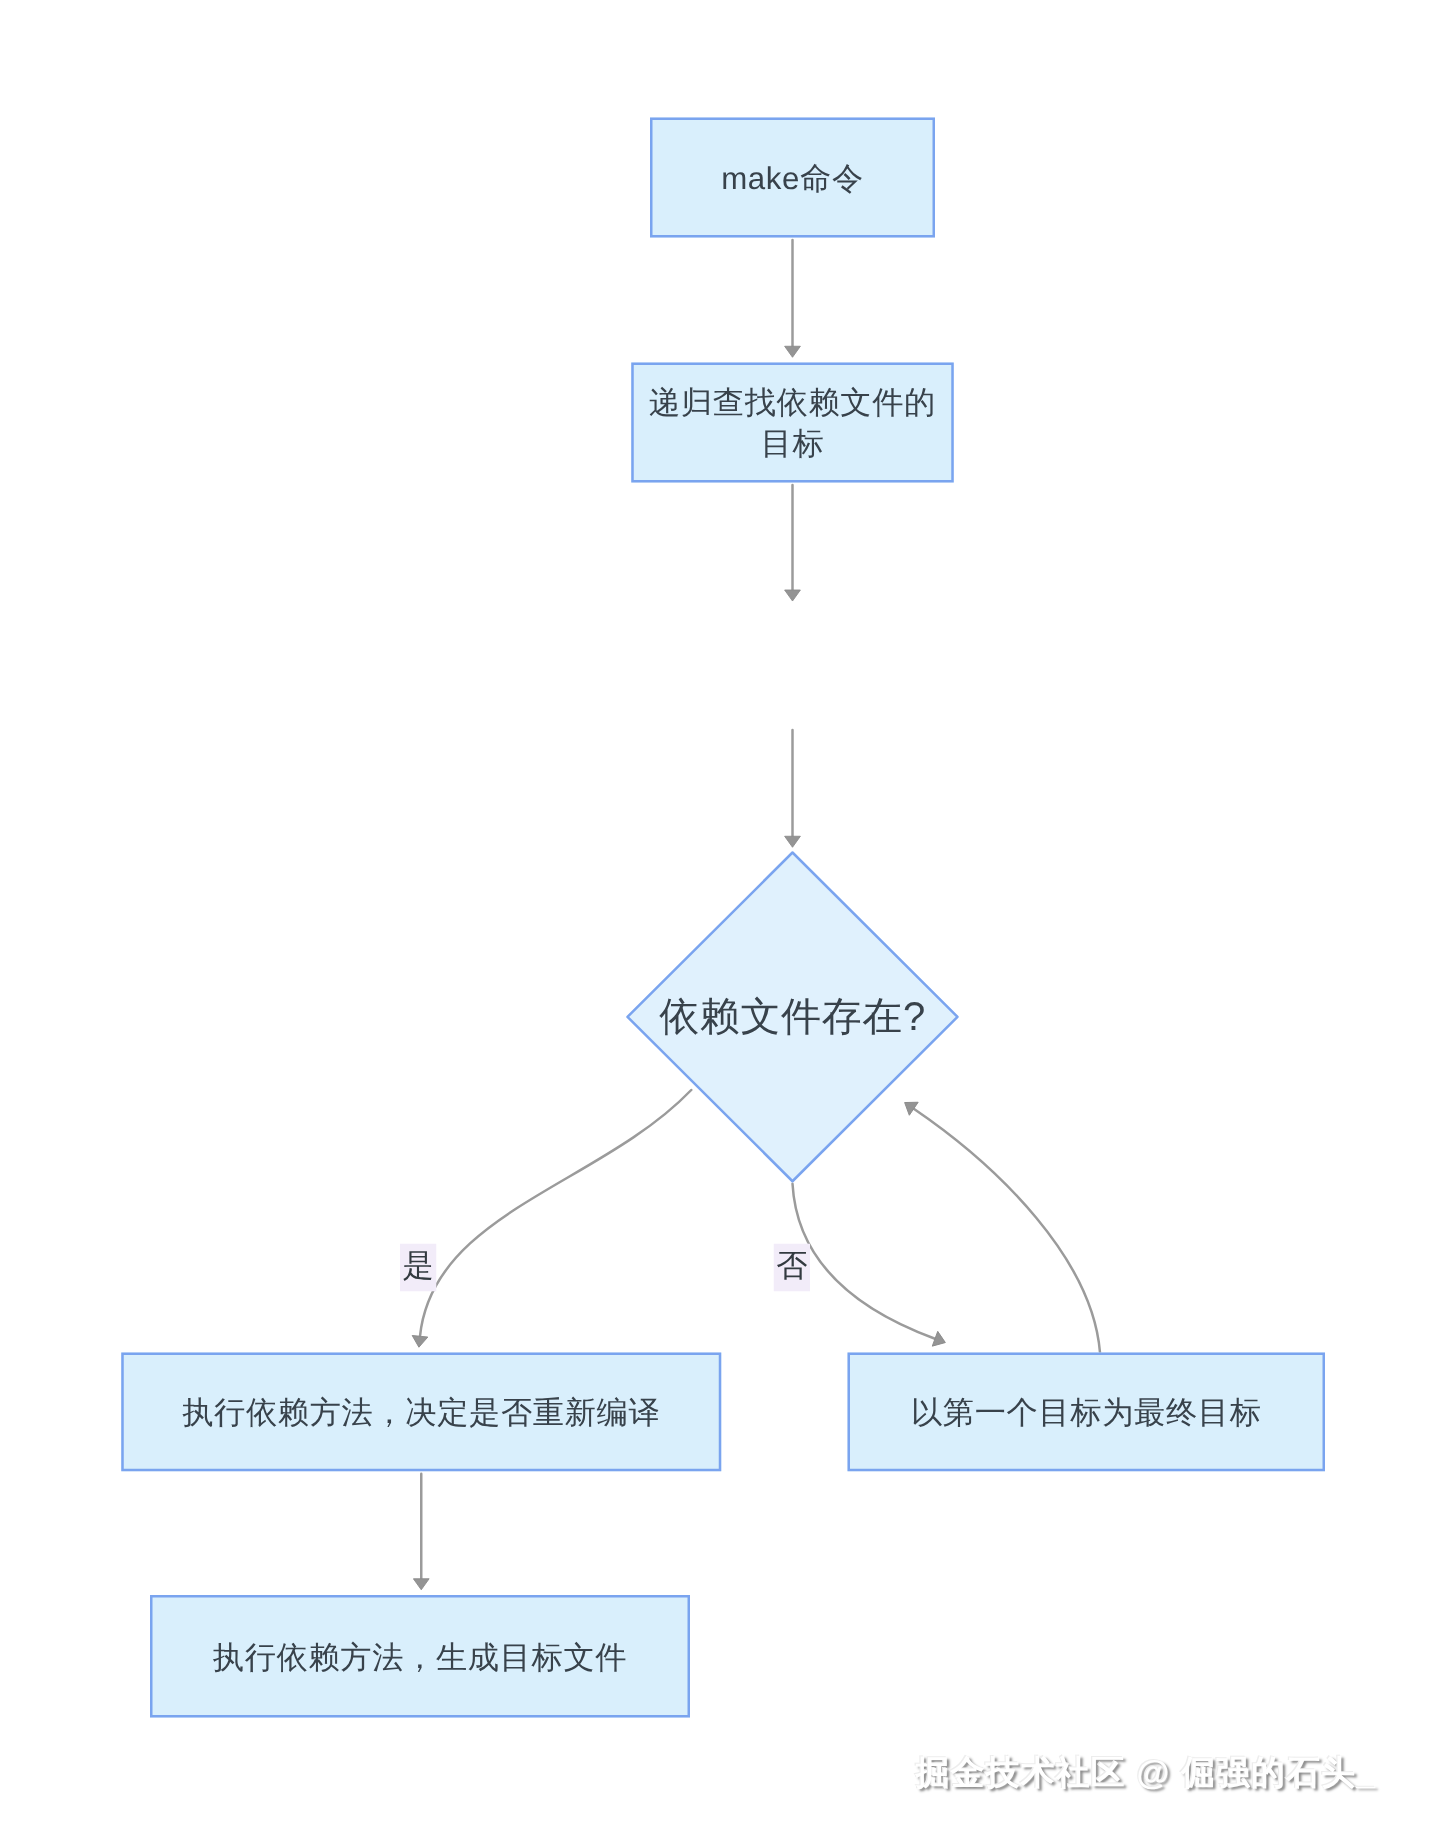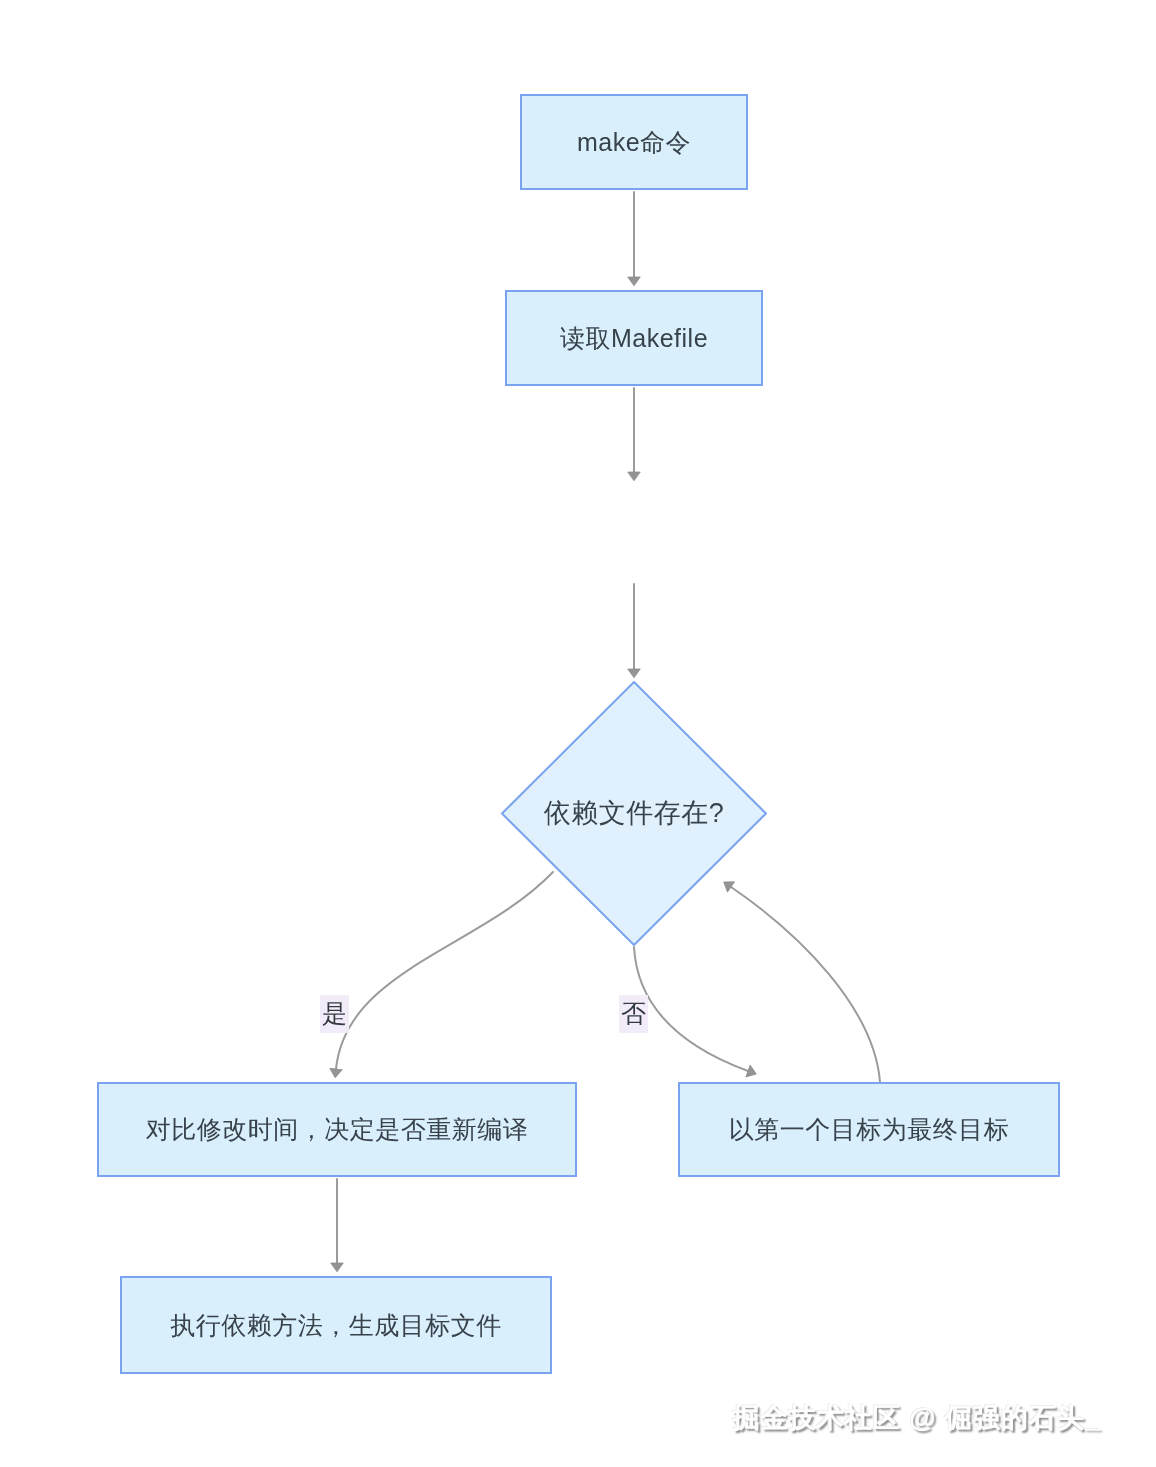--- a/index.html
+++ b/index.html
@@ -57,21 +57,21 @@
     color: var(--text);
     letter-spacing: 0.5px;
     text-align: center;
   }
   .diamond-label {
     position: absolute;
     left: 504px;
     top: 798px;
     width: 260px;
     text-align: center;
-    font-size: 27px;
+    font-size: 32px;
     line-height: 30px;
     color: var(--text);
     letter-spacing: 0.5px;
   }
   .edge-label {
     position: absolute;
     background: var(--label-bg);
     color: #333a40;
     font-size: 25px;
     line-height: 1;
@@ -122,32 +122,32 @@
     <path class="edge" d="M337,1179 L337,1263" marker-end="url(#arr)"></path>
 
     <polygon class="diamond-shape" points="634,682 766,813.5 634,945 502,813.5"></polygon>
   </svg>
 
   <div class="node" style="left:520px;top:94px;width:228px;height:96px">
     <span>make命令</span>
   </div>
 
   <div class="node" style="left:505px;top:290px;width:258px;height:96px">
-    <span>读取Makefile</span>
+    <span>递归查找依赖文件的目标</span>
   </div>
 
 
   <div class="diamond-label">依赖文件存在?</div>
 
   <div class="edge-label yes">是</div>
 
   <div class="edge-label no">否</div>
 
   <div class="node" style="left:97px;top:1082px;width:480px;height:95px">
-    <span>对比修改时间，决定是否重新编译</span>
+    <span>执行依赖方法，决定是否重新编译</span>
   </div>
 
   <div class="node" style="left:678px;top:1082px;width:382px;height:95px">
     <span>以第一个目标为最终目标</span>
   </div>
 
   <div class="node" style="left:120px;top:1276px;width:432px;height:98px">
     <span>执行依赖方法，生成目标文件</span>
   </div>
 

